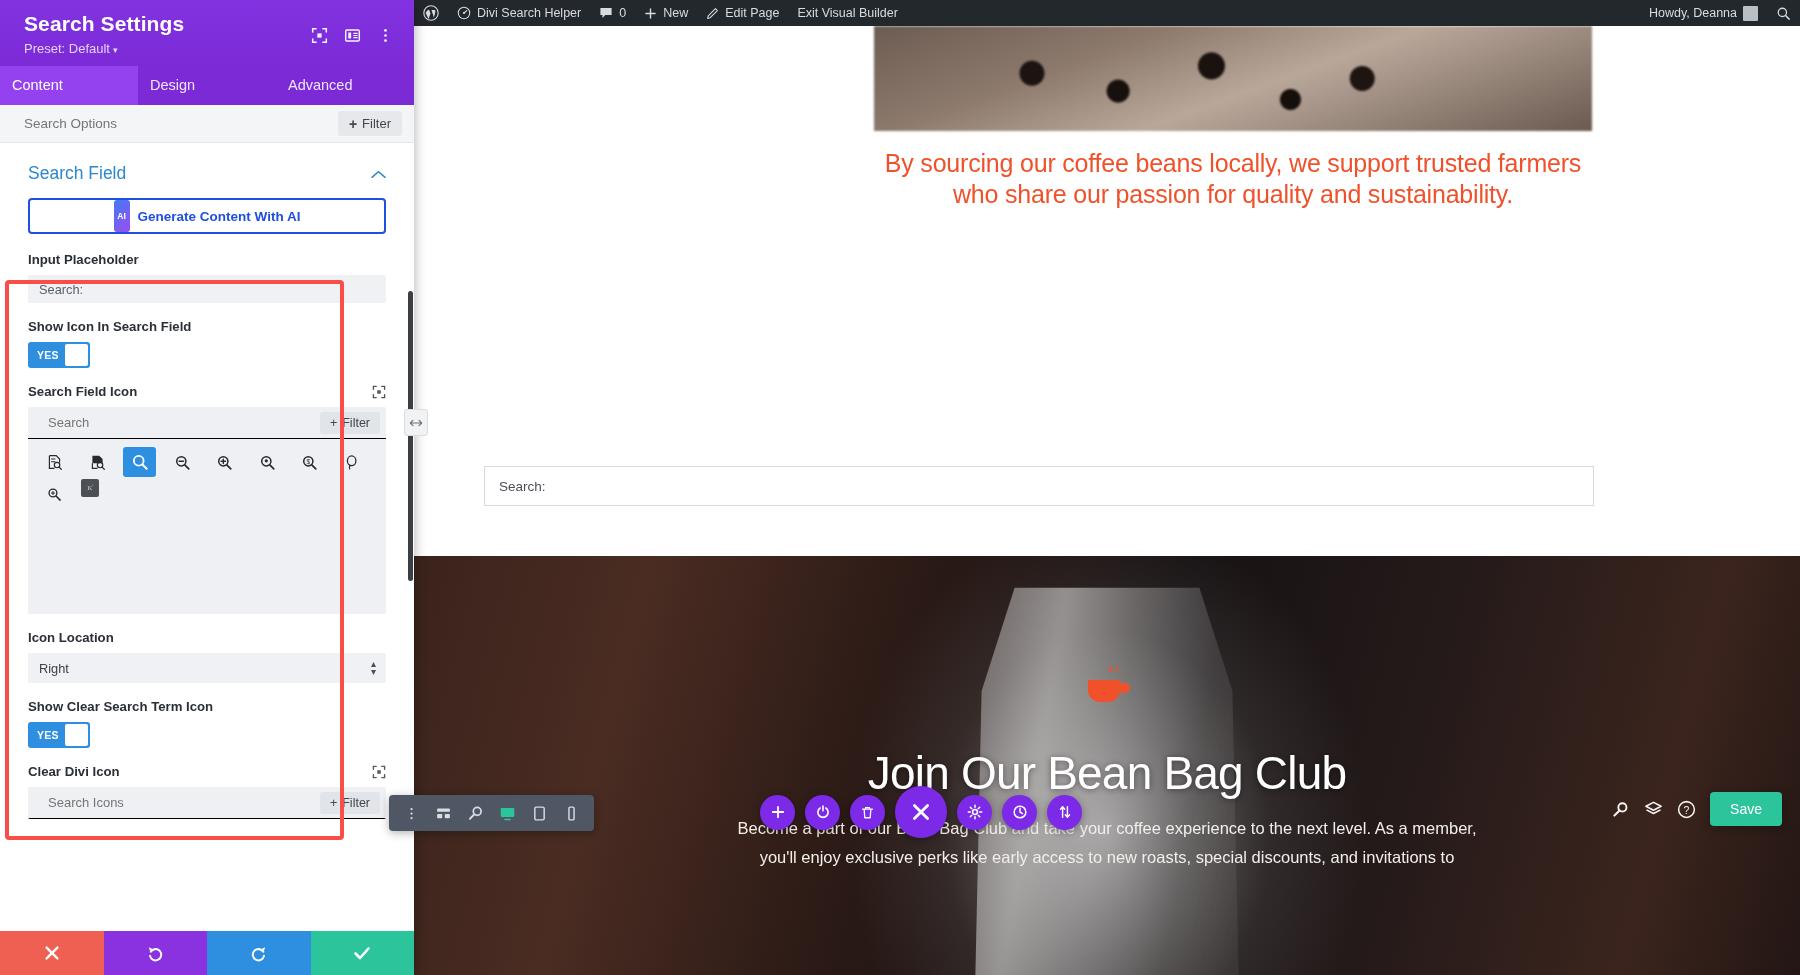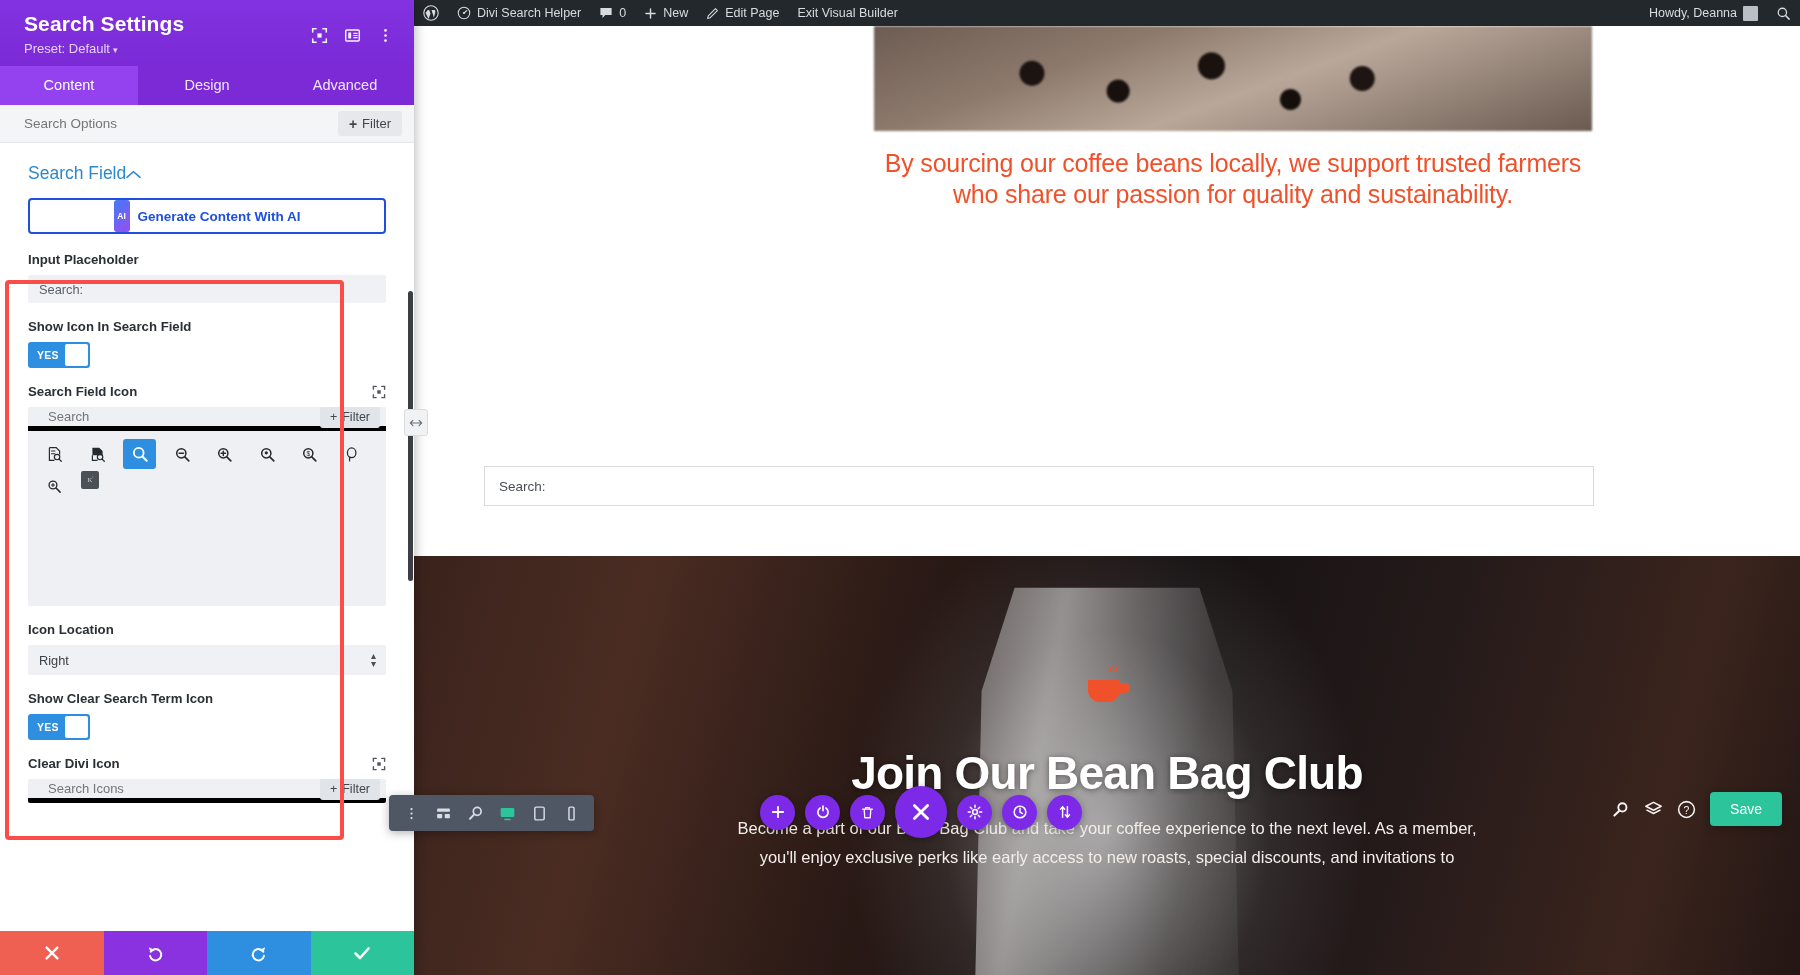--- a/index.html
+++ b/index.html
@@ -26,21 +26,21 @@
   .sp-header-row { display:flex; align-items:center; justify-content:space-between; }
   .sp-title { font-size:21px; font-weight:700; letter-spacing:.1px; line-height:1.1; }
   .sp-preset { font-size:13px; color:#e4d3f7; margin-top:6px; }
   .sp-preset .caret { font-size:9px; margin-left:3px; }
   .sp-header-icons { display:flex; align-items:center; gap:16px; padding-top:3px; }
   .sp-hicon { width:17px; height:17px; opacity:.95; cursor:pointer; display:block; }
   .sp-hicon svg { display:block; }
 
   .sp-tabs { display:flex; background:#7b2ad6; }
   .sp-tab {
-    flex:1; text-align:center; padding:11px 0 12px; font-size:14.5px;
+    flex:1; text-align:left; padding:11px 12px 12px; font-size:14.5px;
     color:#f0e6fb; cursor:pointer; background:#7b2ad6;
   }
   .sp-tab.active { background:#9441ef; color:#fff; }
 
   .sp-search-row {
     display:flex; align-items:center; justify-content:space-between;
     background:#f4f5f7; border-bottom:1px solid #e4e6ea; padding:0 12px 0 24px; height:38px;
   }
   .sp-search-input {
     border:none; background:transparent; font-size:13.5px; color:#4c1d95;
@@ -56,21 +56,21 @@
   .sp-body { flex:1; overflow:hidden; position:relative; background:#fff; }
   .sp-scroll { position:absolute; inset:0; padding:0; }
 
   
   .highlight-box {
     position:absolute; left:5px; top:137px; width:339px; height:560px;
     border:4px solid #fb4d48; border-radius:4px; pointer-events:none; z-index:5;
   }
 
   .section-head {
-    display:flex; align-items:center; 
+    display:flex; align-items:center; justify-content:space-between;
     padding:20px 28px 14px 28px;
   }
   .section-title { font-size:17.5px; color:#2c88cd; font-weight:400; }
   .chev-up { color:#2c88cd; font-size:15px; }
 
   .fld { padding:0 28px; }
   .ai-btn {
     border:2px solid #1f4fe0; border-radius:4px; height:36px; width:100%;
     display:flex; align-items:center; justify-content:center; gap:8px;
     color:#1f4fe0; font-size:13.5px; font-weight:700; cursor:pointer; background:#fff;
@@ -95,21 +95,21 @@
   .toggle-text { font-size:10.5px; color:#fff; font-weight:700; padding:0 6px 0 7px; letter-spacing:.3px; }
   .toggle-knob { width:31px; height:22px; background:#fff; border-radius:2px; }
 
   .fld-label-row { display:flex; align-items:center; justify-content:space-between; margin-bottom:8px; }
   .reset-icon { width:14px; height:14px; opacity:.8; cursor:pointer; }
 
   
   .iconpicker { background:#eef0f3; border-radius:2px; overflow:hidden; }
   .ip-search-row {
     display:flex; align-items:center; justify-content:space-between;
-    padding:0 6px 0 20px; height:24px; border-bottom:5px solid #000000;
+    padding:0 6px 0 20px; height:32px; border-bottom:1px solid #000000;
   }
   .ip-search-input {
     border:none; background:transparent; font-size:13px; color:#5b6068;
     font-family:inherit; outline:none; flex:1;
   }
   .ip-filter {
     background:#e1e4e9; border-radius:3px; font-size:12.5px; color:#41464d;
     padding:4px 10px; cursor:pointer; display:flex; align-items:center; gap:5px;
   }
   .ip-grid {
@@ -213,21 +213,21 @@
     background:linear-gradient(100deg, rgba(190,190,190,.30) 0%, rgba(235,235,235,.55) 32%, rgba(255,255,255,.30) 50%, rgba(150,150,150,.22) 72%, rgba(90,90,90,.18) 100%);
     clip-path: polygon(22% 6%, 78% 6%, 88% 30%, 90% 100%, 10% 100%, 12% 30%);
     filter:blur(3px);
   }
   .cup-logo {
     position:absolute; left:50%; top:110px; transform:translateX(-50%);
     width:58px; height:42px; z-index:3;
   }
   .club-heading {
     position:absolute; left:0; right:0; top:190px; text-align:center; z-index:3;
-    color:#fff; font-size:46px; font-weight:700; letter-spacing:-.8px;
+    color:#fff; font-size:46px; font-weight:400; letter-spacing:-.8px;
     font-family:"Liberation Sans Narrow","Liberation Sans",sans-serif;
     text-shadow:0 1px 6px rgba(0,0,0,.45);
   }
   .club-para {
     position:absolute; left:50%; transform:translateX(-50%); top:258px;
     width:760px; text-align:center; color:#f3eeea; font-size:16.5px; line-height:1.75; z-index:3;
     font-family:"Liberation Sans",sans-serif;
   }
 
   

